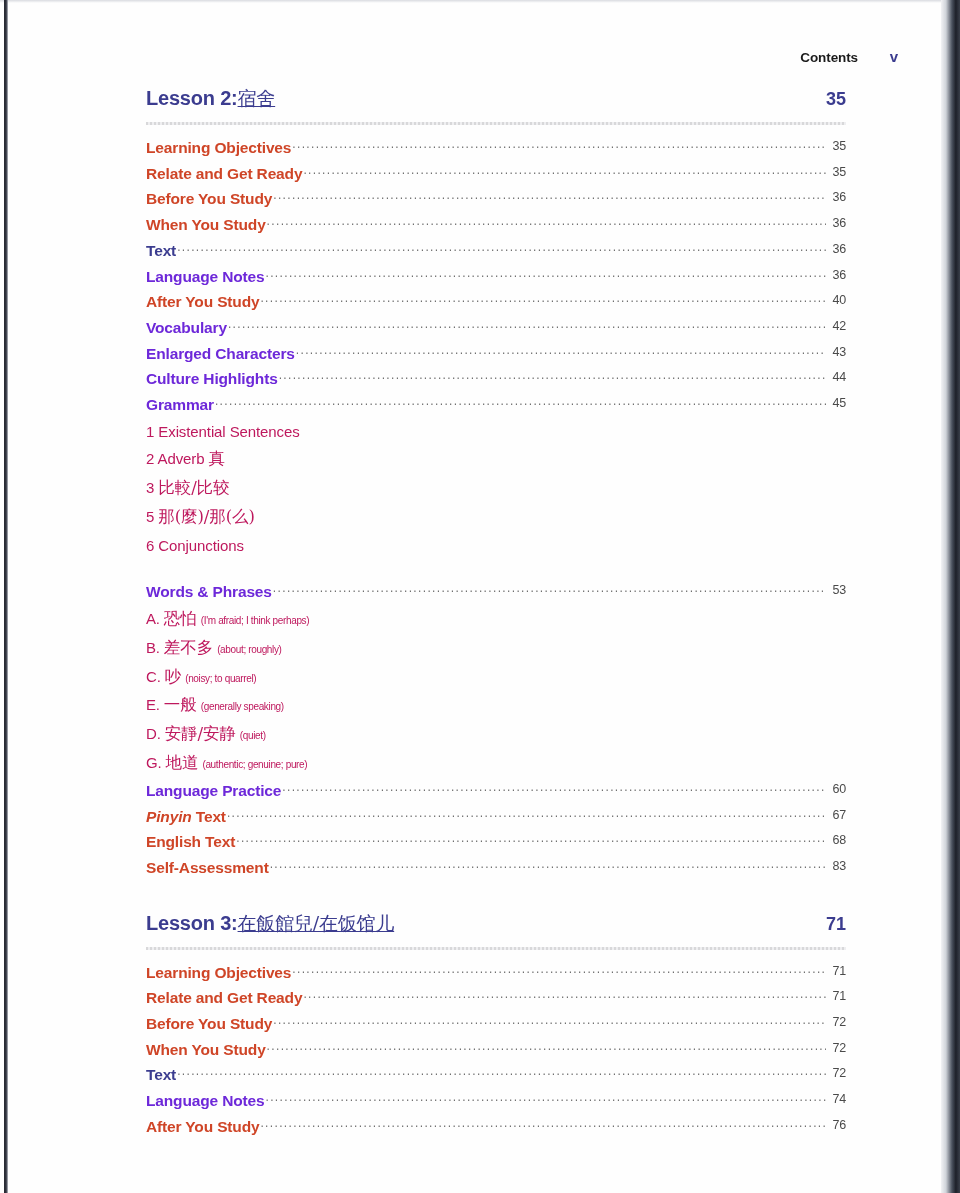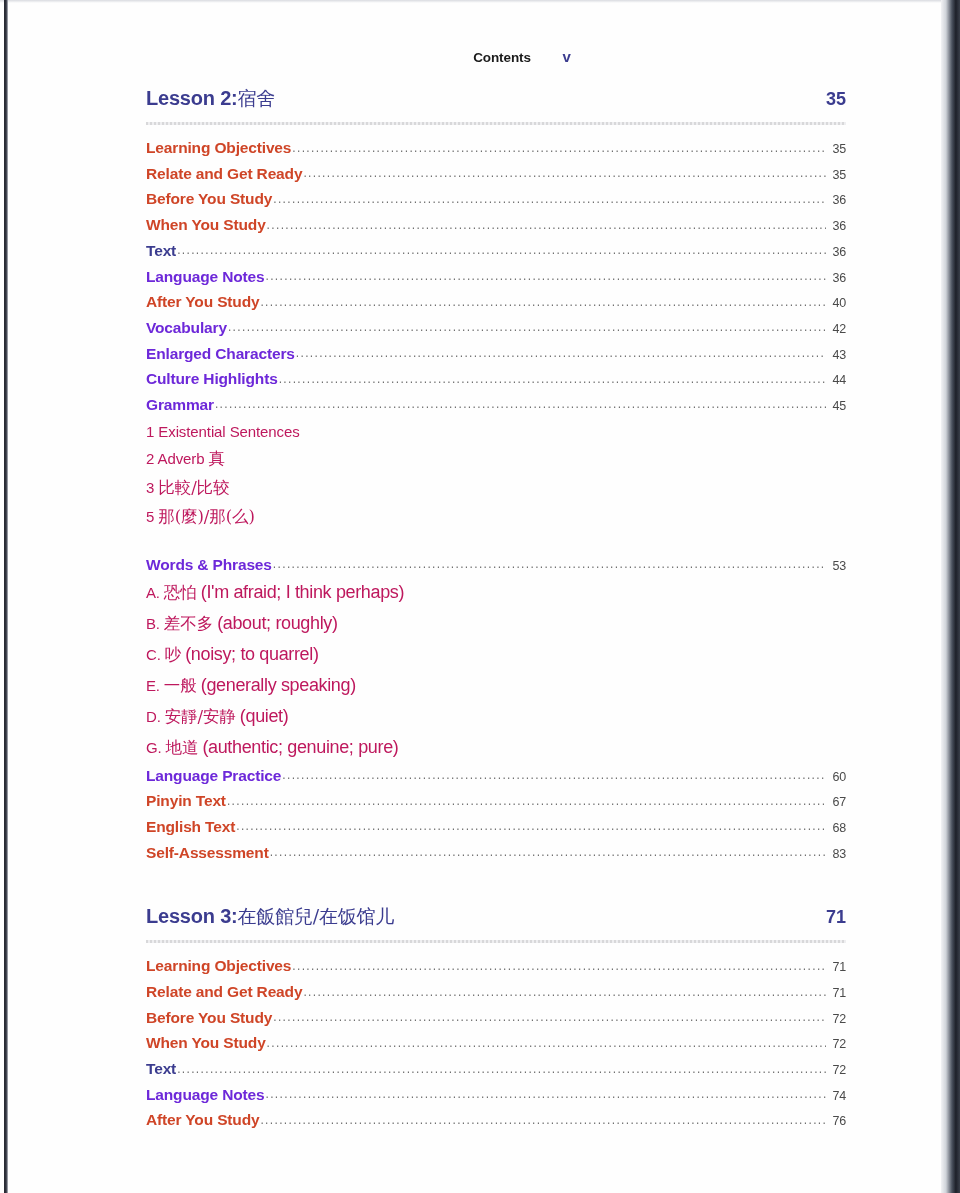--- a/index.html
+++ b/index.html
@@ -41,21 +41,21 @@
     width: 941px; height: 1193px;
     background: #fefefe;
   }
 
   
   .running-head {
     position: absolute;
     left: 146px; top: 48px;
     width: 752px;
     display: flex;
-    justify-content: center;
+    justify-content: flex-end;
     align-items: baseline;
   }
   .running-head .rh-label {
     font-size: 13.5px;
     font-weight: bold;
     color: #1b1b1b;
     letter-spacing: -0.1px;
   }
   .running-head .rh-folio {
     font-size: 15px;
@@ -84,40 +84,41 @@
   .lesson-head .lh-title {
     font-size: 20px;
     font-weight: bold;
     letter-spacing: -0.2px;
     white-space: nowrap;
   }
   .lesson-head .lh-title .cn {
     font-family: "DejaVu Serif", serif;
     font-weight: normal;
     font-size: 19px;
+    text-decoration: underline;
   }
   .lesson-head .lh-page {
     font-size: 18px;
     font-weight: bold;
     text-align: right;
     min-width: 34px;
   }
   .rule {
     height: 3px;
     margin-top: 10px;
     margin-bottom: 10px;
     background: repeating-linear-gradient(to right,
       #d6d6d8 0px, #d6d6d8 2px, #eeeef0 2px, #eeeef0 4px);
     opacity: .95;
   }
 
   
   .entry {
     display: flex;
-    align-items: flex-end;
+    align-items: flex-start;
     font-size: 15.5px;
     font-weight: bold;
     line-height: 1;
     padding: 5.1px 0;
     letter-spacing: -0.15px;
   }
   .entry .e-label { white-space: nowrap; }
   .entry .e-dots {
     flex: 1;
     margin: 0 1px;
@@ -132,47 +133,47 @@
   }
   .entry .e-page {
     color: #4a4a4a;
     font-size: 12.5px;
     font-weight: normal;
     text-align: right;
     min-width: 19px;
     letter-spacing: -0.2px;
   }
   .entry.gap-before { margin-top: 20px; }
-  .entry .e-label .it { }
+  .entry .e-label .it { font-style: italic; }
 
   
   .c-orange { color: #cf4527; }
   .c-green  { color: #6d28d9; }
   .c-blue   { color: #3b3c8f; }
 
   
   .subitem {
     font-size: 15px;
     color: #be185d;
     line-height: 1;
     padding: 6.2px 0;
     letter-spacing: -0.1px;
     font-family: "Liberation Sans", sans-serif;
   }
   .subitem .cn {
     font-family: "DejaVu Serif", serif;
     font-size: 16.5px;
   }
   .subitem .gloss {
-    font-size: 18px;
+    font-size: 10px;
     letter-spacing: -0.35px;
   }
   .subitem .marker { letter-spacing: -0.2px; }
 
-  .lesson-block + .lesson-block { margin-top: 39px; }
+  .lesson-block + .lesson-block { margin-top: 30px; }
 </style>
 </head>
 <body>
 
 <div class="page">
 
   <div class="running-head">
     <span class="rh-label">Contents</span>
     <span class="rh-folio">v</span>
   </div>
@@ -236,20 +237,21 @@
         </div>
         <div class="entry">
           <span class="e-label c-green">Grammar</span>
           <span class="e-dots">........................................................................................................................................................................................................</span>
           <span class="e-page">45</span>
         </div>
         <div class="subitem"><span>1</span> <span>Existential Sentences</span> </div>
         <div class="subitem"><span>2</span> <span>Adverb</span> <span class="cn">真</span> </div>
         <div class="subitem"><span>3</span> <span class="cn">比較/比较</span> </div>
         <div class="subitem"><span>5</span> <span class="cn">那(麼)/那(么)</span> </div>
+        <div class="subitem"><span>6</span> <span>Conjunctions</span> </div>
         <div class="entry gap-before">
           <span class="e-label c-green">Words &amp; Phrases</span>
           <span class="e-dots">........................................................................................................................................................................................................</span>
           <span class="e-page">53</span>
         </div>
         <div class="subitem"><span class="marker">A.</span> <span class="cn">恐怕</span> <span class="gloss">(I'm afraid; I think perhaps)</span> </div>
         <div class="subitem"><span class="marker">B.</span> <span class="cn">差不多</span> <span class="gloss">(about; roughly)</span> </div>
         <div class="subitem"><span class="marker">C.</span> <span class="cn">吵</span> <span class="gloss">(noisy; to quarrel)</span> </div>
         <div class="subitem"><span class="marker">E.</span> <span class="cn">一般</span> <span class="gloss">(generally speaking)</span> </div>
         <div class="subitem"><span class="marker">D.</span> <span class="cn">安靜/安静</span> <span class="gloss">(quiet)</span> </div>

